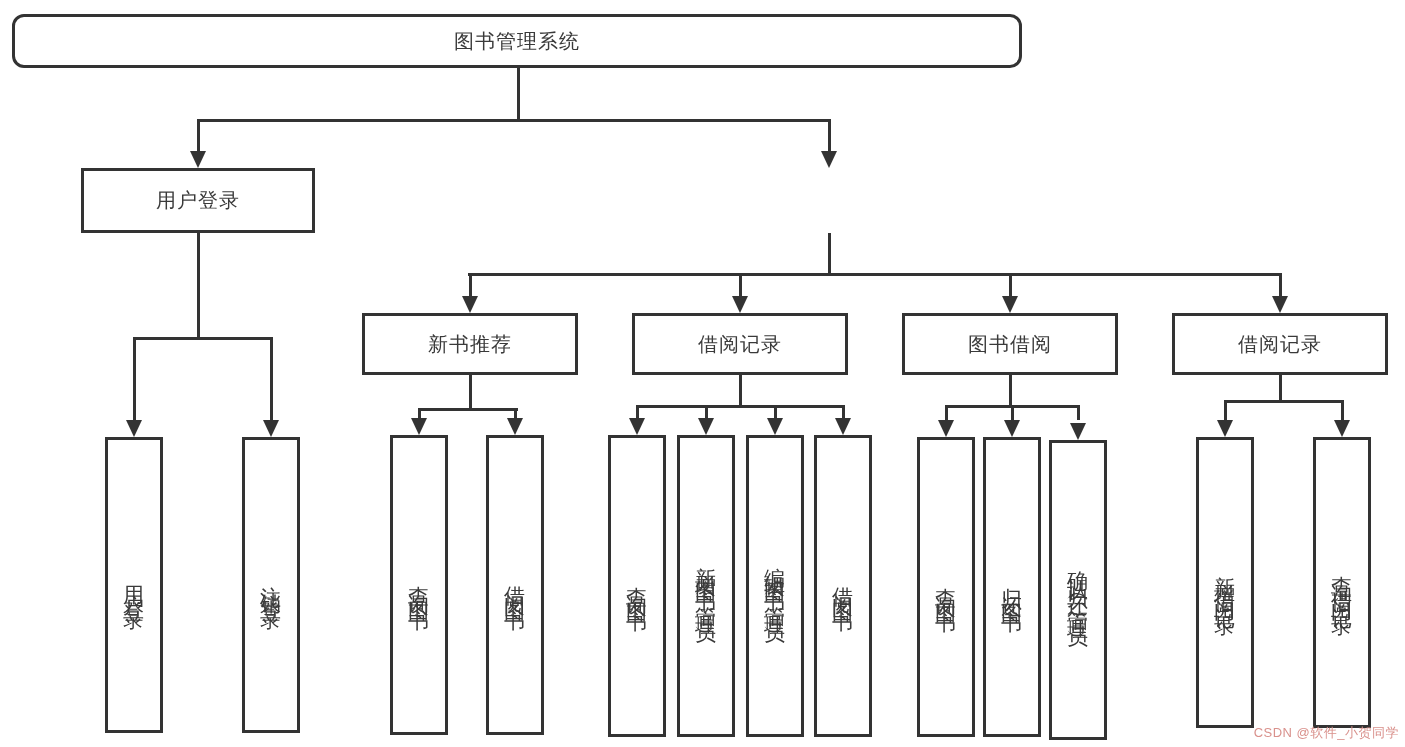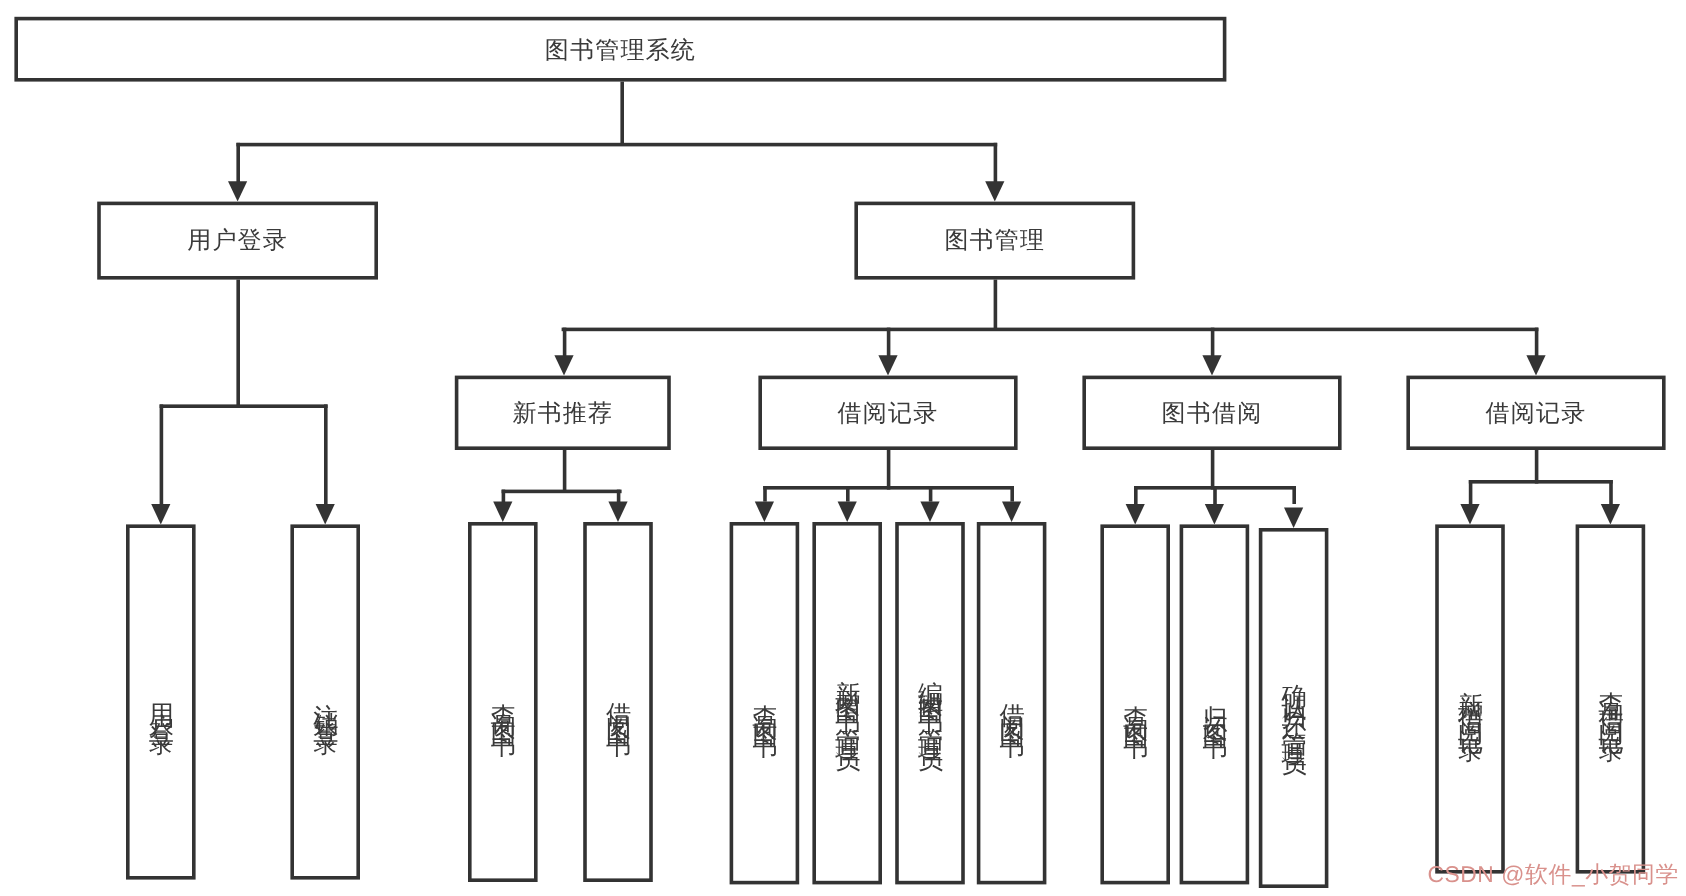--- a/index.html
+++ b/index.html
@@ -42,48 +42,45 @@
     position: absolute;
     width: 0; height: 0;
     border-left: 8px solid transparent;
     border-right: 8px solid transparent;
     border-top: 17px solid var(--line);
   }
   .watermark {
     position: absolute;
     right: 6px;
     bottom: 5px;
-    font-size: 19px;
+    font-size: 13px;
     color: var(--wm);
     letter-spacing: 0.5px;
     white-space: nowrap;
     text-align: right;
   }
 </style>
 </head>
 <body>
 
 <div class="canvas">
 
-  <div class="box" style="left:12px; top:14px; width:1010px; height:54px;">
+  <div class="box" style="left:12px; top:14px; width:1010px; height:54px;border-radius:12px;">
     <span class="hlabel">图书管理系统</span>
   </div>
 
   <div class="vline" style="left:517px; top:68px; height:53px;"></div>
   <div class="hline" style="left:197px; top:119px; width:634px;"></div>
   <div class="vline" style="left:197px; top:119px; height:33px;"></div>
   <div class="arrow" style="left:190px; top:151px;"></div>
   <div class="vline" style="left:828px; top:119px; height:33px;"></div>
   <div class="arrow" style="left:821px; top:151px;"></div>
 
   <div class="box" style="left:81px; top:168px; width:234px; height:65px;">
     <span class="hlabel">用户登录</span>
-  </div>
-  <div class="box" style="left:712px; top:168px; width:234px; height:65px;">
-    <span class="hlabel">图书管理</span>
   </div>
 
   <div class="vline" style="left:197px; top:233px; height:106px;"></div>
   <div class="hline" style="left:133px; top:337px; width:140px;"></div>
   <div class="vline" style="left:133px; top:337px; height:85px;"></div>
   <div class="arrow" style="left:126px; top:420px;"></div>
   <div class="vline" style="left:270px; top:337px; height:85px;"></div>
   <div class="arrow" style="left:263px; top:420px;"></div>
 
   <div class="box" style="left:105px; top:437px; width:58px; height:296px;">
@@ -97,21 +94,21 @@
   <div class="hline" style="left:468px; top:273px; width:814px;"></div>
   <div class="vline" style="left:469px; top:273px; height:25px;"></div>
   <div class="arrow" style="left:462px; top:296px;"></div>
   <div class="vline" style="left:739px; top:273px; height:25px;"></div>
   <div class="arrow" style="left:732px; top:296px;"></div>
   <div class="vline" style="left:1009px; top:273px; height:25px;"></div>
   <div class="arrow" style="left:1002px; top:296px;"></div>
   <div class="vline" style="left:1279px; top:273px; height:25px;"></div>
   <div class="arrow" style="left:1272px; top:296px;"></div>
 
-  <div class="box" style="left:362px; top:313px; width:180px; height:62px;margin-left:17px;">
+  <div class="box" style="left:362px; top:313px; width:216px; height:62px;">
     <span class="hlabel">新书推荐</span>
   </div>
   <div class="box" style="left:632px; top:313px; width:216px; height:62px;">
     <span class="hlabel">借阅记录</span>
   </div>
   <div class="box" style="left:902px; top:313px; width:216px; height:62px;">
     <span class="hlabel">图书借阅</span>
   </div>
   <div class="box" style="left:1172px; top:313px; width:216px; height:62px;">
     <span class="hlabel">借阅记录</span>

